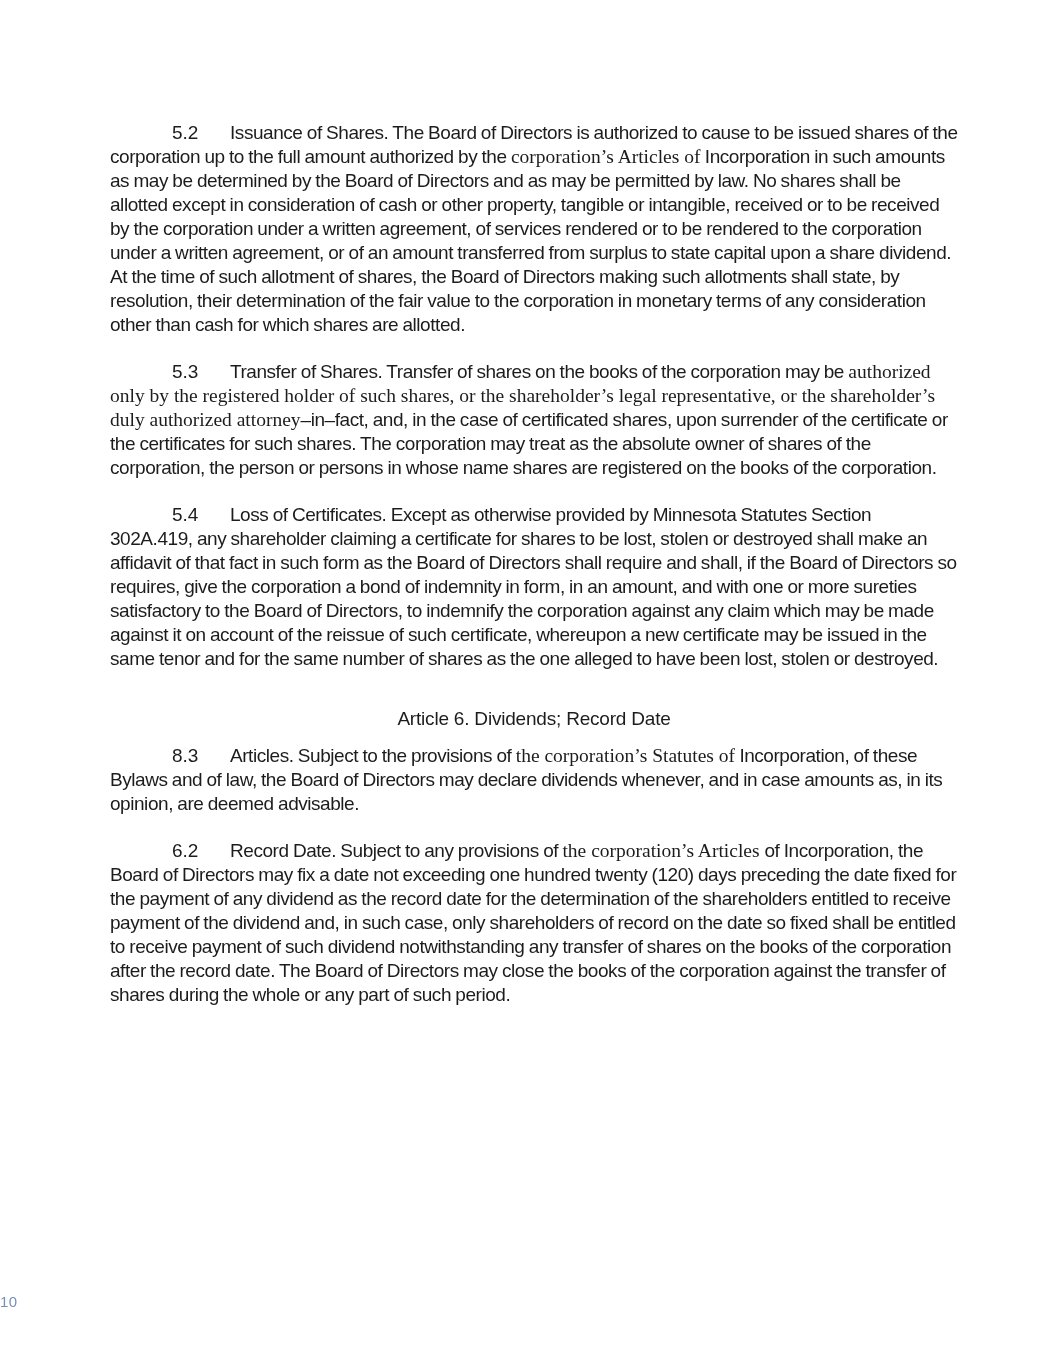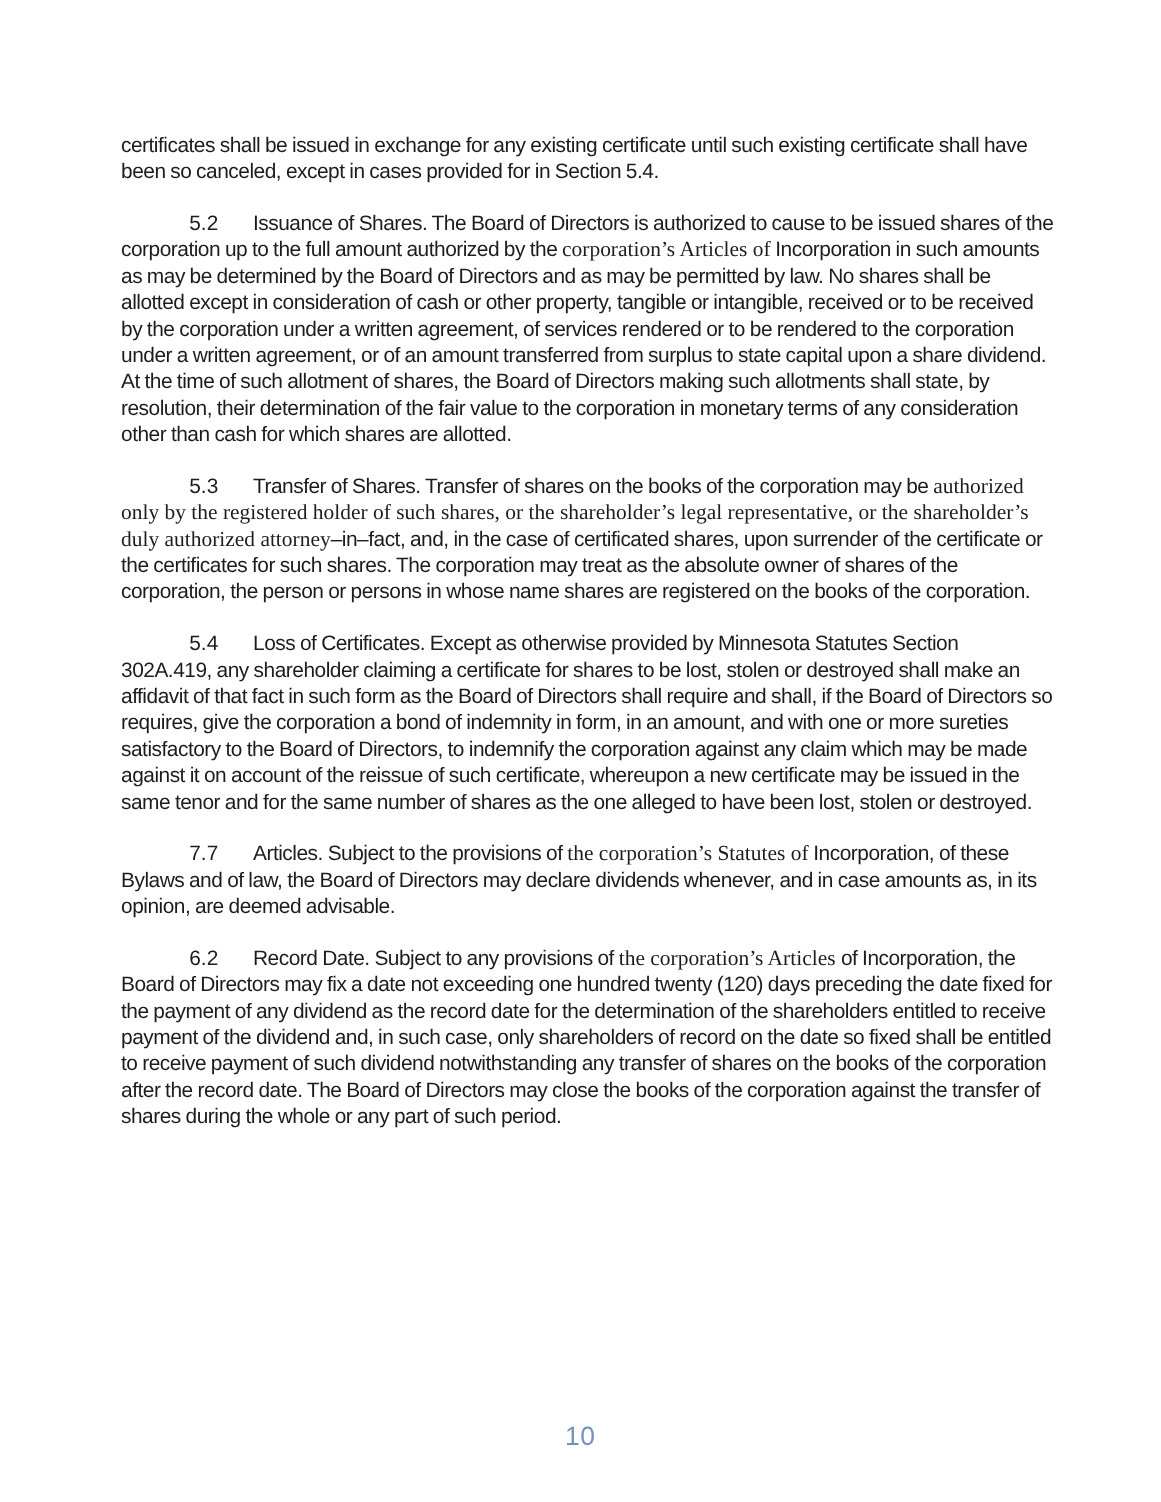--- a/index.html
+++ b/index.html
@@ -49,41 +49,41 @@
     letter-spacing: -0.2px;
     text-align: center;
     margin: 36px 0 13px 0;
     line-height: 24px;
   }
   .pagenum {
     position: absolute;
     left: 0;
     right: 0;
     top: 1293px;
-    text-align: center;
-    font-size: 24px;
+    text-align: left;
+    font-size: 15px;
     letter-spacing: 0.5px;
     color: #7490bd;
   }
 </style>
 </head>
 <body>
 
 <div class="page">
   <div class="content">
 
-    <p class="para"><span>certificates shall be issued in exchange for any existing certificate until such existing certificate shall have been so canceled, except in cases provided for in Section 5.4.</span></p>
 
     <p class="para"><span class="secnum">5.2</span><span>Issuance of Shares. The Board of Directors is authorized to cause to be issued shares of the corporation up to the full amount authorized by the </span><span class="serif">corporation’s Articles of</span><span> Incorporation in such amounts as may be determined by the Board of Directors and as may be permitted by law. No shares shall be allotted except in consideration of cash or other property, tangible or intangible, received or to be received by the corporation under a written agreement, of services rendered or to be rendered to the corporation under a written agreement, or of an amount transferred from surplus to state capital upon a share dividend. At the time of such allotment of shares, the Board of Directors making such allotments shall state, by resolution, their determination of the fair value to the corporation in monetary terms of any consideration other than cash for which shares are allotted.</span></p>
 
     <p class="para"><span class="secnum">5.3</span><span>Transfer of Shares. Transfer of shares on the books of the corporation may be </span><span class="serif">authorized only by the registered holder of such shares, or the shareholder’s legal representative, or the shareholder’s duly authorized attorney</span><span>–in–fact, and, in the case of certificated shares, upon surrender of the certificate or the certificates for such shares. The corporation may treat as the absolute owner of shares of the corporation, the person or persons in whose name shares are registered on the books of the corporation.</span></p>
 
     <p class="para"><span class="secnum">5.4</span><span>Loss of Certificates. Except as otherwise provided by Minnesota Statutes Section 302A.419, any shareholder claiming a certificate for shares to be lost, stolen or destroyed shall make an affidavit of that fact in such form as the Board of Directors shall require and shall, if the Board of Directors so requires, give the corporation a bond of indemnity in form, in an amount, and with one or more sureties satisfactory to the Board of Directors, to indemnify the corporation against any claim which may be made against it on account of the reissue of such certificate, whereupon a new certificate may be issued in the same tenor and for the same number of shares as the one alleged to have been lost, stolen or destroyed.</span></p>
 
+    <h2 class="article-heading">Article 6. Dividends; Record Date</h2>
 
-    <p class="para"><span class="secnum">7.7</span><span>Articles. Subject to the provisions of </span><span class="serif">the corporation’s Statutes of</span><span> Incorporation, of these Bylaws and of law, the Board of Directors may declare dividends whenever, and in case amounts as, in its opinion, are deemed advisable.</span></p>
+    <p class="para"><span class="secnum">8.3</span><span>Articles. Subject to the provisions of </span><span class="serif">the corporation’s Statutes of</span><span> Incorporation, of these Bylaws and of law, the Board of Directors may declare dividends whenever, and in case amounts as, in its opinion, are deemed advisable.</span></p>
 
     <p class="para"><span class="secnum">6.2</span><span>Record Date. Subject to any provisions of </span><span class="serif">the corporation’s Articles </span><span>of Incorporation, the Board of Directors may fix a date not exceeding one hundred twenty (120) days preceding the date fixed for the payment of any dividend as the record date for the determination of the shareholders entitled to receive payment of the dividend and, in such case, only shareholders of record on the date so fixed shall be entitled to receive payment of such dividend notwithstanding any transfer of shares on the books of the corporation after the record date. The Board of Directors may close the books of the corporation against the transfer of shares during the whole or any part of such period.</span></p>
 
   </div>
 
   <div class="pagenum" style="color: rgb(116, 144, 189);">10</div>
 </div>
 
 </body></html>

